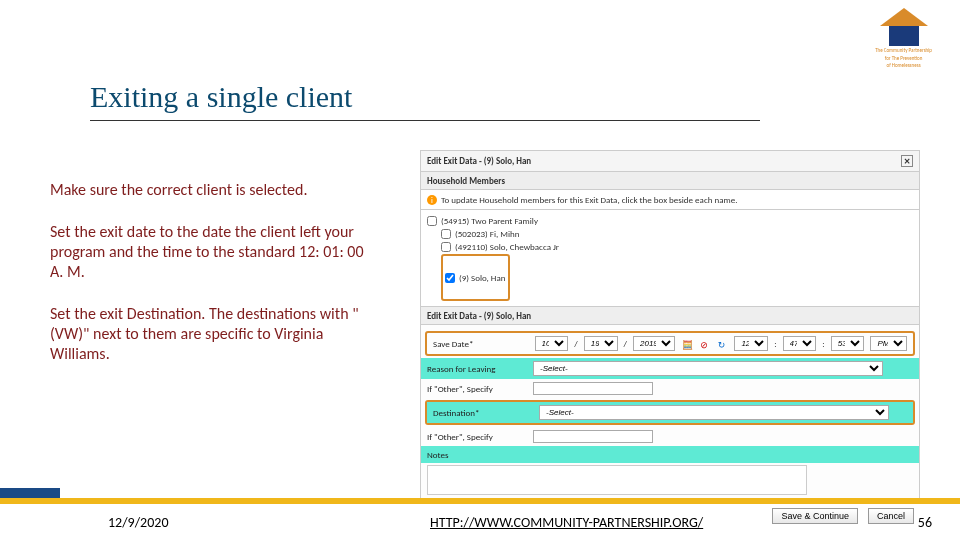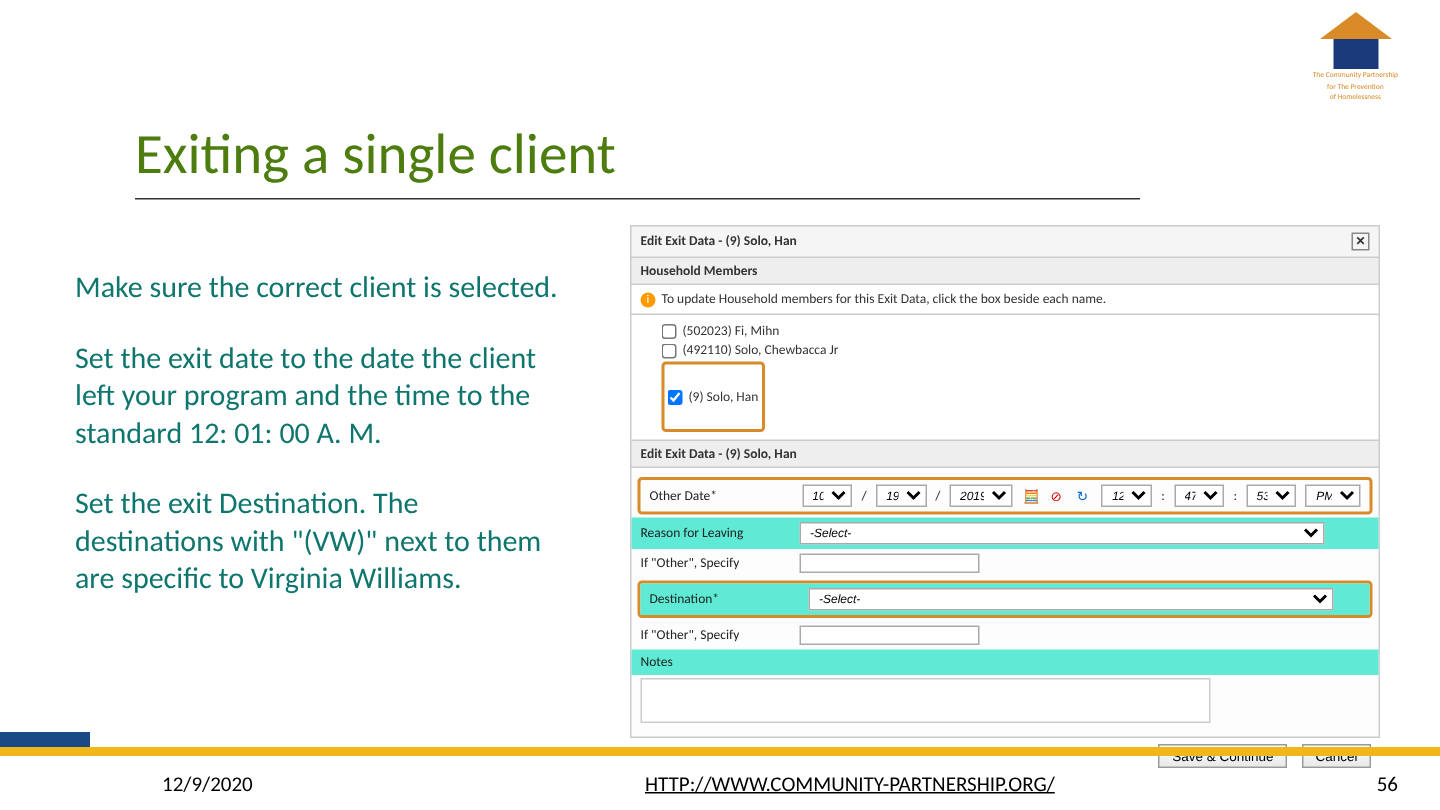--- a/index.html
+++ b/index.html
@@ -27,27 +27,28 @@
   .logo-body {
     width: 30px; height: 20px; background: #1a3a7a;
     margin: 0 auto;
   }
   .logo-text {
     font-size: 5px; color: #d98b2a; line-height: 1.1;
     margin-top: 2px;
   }
   .title {
     position: absolute; left: 90px; top: 80px;
-    font-size: 38px; font-weight: 300; color: #4d7c0f;
+    font-size: 30px; font-weight: 300; color: #0c4a6e;
     border-bottom: 1.5px solid #333; padding-bottom: 6px;
     width: 670px;
+    font-family: Liberation Serif, serif;
   }
   .instructions {
     position: absolute; left: 50px; top: 180px;
-    width: 330px; font-size: 20px; color: #0f766e; line-height: 1.25;
+    width: 330px; font-size: 16px; color: #7f1d1d; line-height: 1.25;
   }
   .instructions p { margin-bottom: 22px; }
   .panel {
     position: absolute; left: 420px; top: 150px;
     width: 500px; font-size: 9px;
     color: #333;
   }
   .panel-header {
     background: #f5f5f5; border: 1px solid #ccc;
     padding: 4px 6px; display: flex; justify-content: space-between;
@@ -157,41 +158,45 @@
   <div class="panel-header">
     <span>Edit Exit Data - (9) Solo, Han</span>
     <span class="panel-close">✕</span>
   </div>
   <div class="panel-section-title">Household Members</div>
   <div class="panel-tip">
     <span class="tip-icon">i</span>
     <span>To update Household members for this Exit Data, click the box beside each name.</span>
   </div>
   <div class="member-list">
+    <div class="member-item">
+      <input type="checkbox" style="">
+      <span>(54915) Two Parent Family</span>
+    </div>
     <div class="member-item" style="padding-left:14px">
       <input type="checkbox" style="">
       <span>(502023) Fi, Mihn</span>
     </div>
     <div class="member-item" style="padding-left:14px">
       <input type="checkbox" style="">
       <span>(492110) Solo, Chewbacca Jr</span>
     </div>
     <div class="member-item" style="padding-left:14px">
       <span class="highlight-box">
         <input type="checkbox" checked="" style="">
         <span>(9) Solo, Han</span>
       </span>
     </div>
   </div>
   <div class="sub-section">Edit Exit Data - (9) Solo, Han</div>
   <div class="form-area">
 
     <div class="highlight-row">
       <div class="form-row">
-        <span class="form-label">Other Date*</span>
+        <span class="form-label">Save Date*</span>
         <select class="mini-select" style="min-width:28px"><option>10</option></select>
         /
         <select class="mini-select" style="min-width:28px"><option>19</option></select>
         /
         <select class="mini-select" style="min-width:38px"><option>2019</option></select>
         <span class="mini-icon">🧮</span>
         <span class="mini-icon" style="color:#c00">⊘</span>
         <span class="mini-icon" style="color:#06c">↻</span>
         <select class="mini-select" style="min-width:28px"><option>12</option></select>
         :

